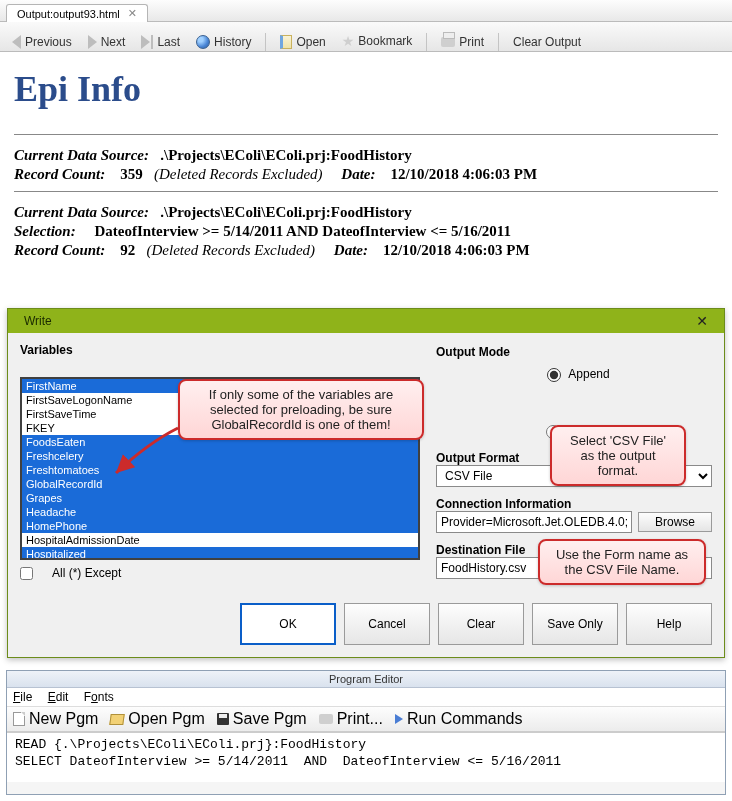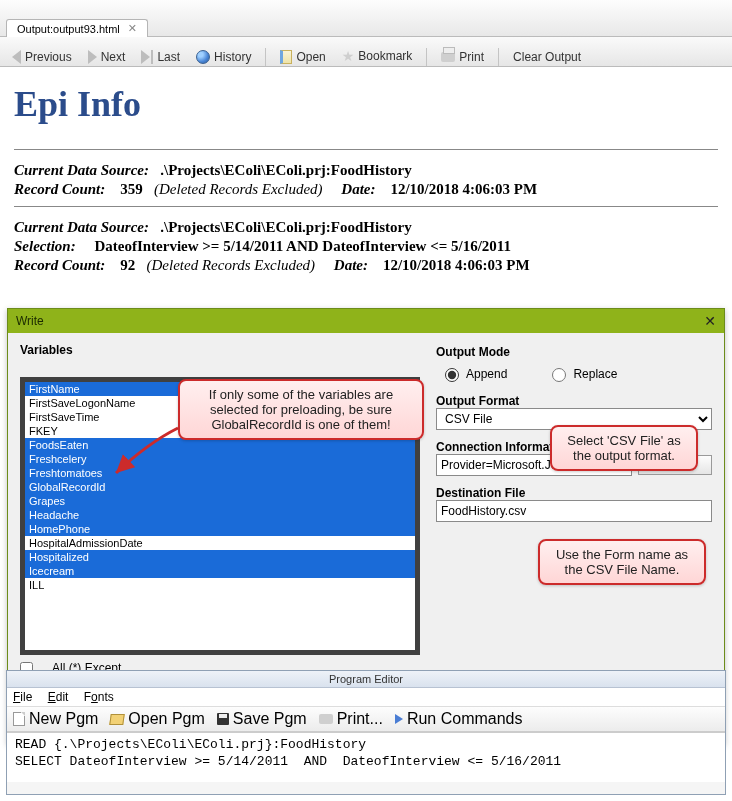--- a/index.html
+++ b/index.html
@@ -6,21 +6,21 @@
   body {
     margin: 0;
     font-family: "Segoe UI", Tahoma, sans-serif;
     font-size: 12px;
     background: #fff;
     width: 732px;
     height: 801px;
     overflow: hidden;
   }
   .tab-bar {
-    height: 37px;
+    height: 22px;
     background: linear-gradient(#fdfdfd, #e8e8e8);
     border-bottom: 1px solid #bbb;
     display: flex;
     align-items: flex-end;
     padding-left: 6px;
     text-align: right;
   }
   .tab {
     background: #fff;
     border: 1px solid #b5b5b5;
@@ -105,48 +105,48 @@
     width: 718px;
     border: 1px solid #6c8c1a;
     background: #f0f0f0;
     box-shadow: 0 2px 6px rgba(0,0,0,0.25);
     font-family: "Segoe UI", Tahoma, sans-serif;
     font-size: 12px;
   }
   .dlg-title {
     background: #8fb31a;
     color: #1a2a00;
-    padding: 4px 8px;
+    padding: 4px 16px;
     display: flex;
     justify-content: space-between;
     align-items: center;
     font-size: 12px;
   }
   .dlg-close { font-size: 14px; color: #222; cursor: default; }
   .dlg-body { padding: 10px 12px 12px 12px; position: relative; }
   .dlg-cols { display: flex; gap: 16px; }
   .col-left { flex: 0 0 400px; }
   .col-right { flex: 1; }
   .lbl { font-weight: bold; font-size: 12px; margin-bottom: 20px; }
   .varlist {
-    border: 5px solid #404040;
-    height: 278px;
+    border: 2px solid #404040;
+    height: 183px;
     background: #fff;
     overflow-y: scroll;
     font-size: 11px;
   }
   .varlist .item {
     padding: 1px 4px;
     white-space: nowrap;
   }
   .varlist .sel { background: #1a6bd8; color: #fff; }
   .allrow { margin-top: 6px; display: flex; align-items: center; gap: 19px; font-size: 12px; }
   .allrow input { margin:0; }
   .group-title { font-weight: bold; margin-top: 2px; }
-  .radio-row { display: flex; gap: 40px; margin: 6px 0 12px 4px; align-items: center; }
+  .radio-row { display: flex; gap: 40px; margin: 6px 0 12px 4px; align-items: center; flex-direction: column; }
   .radio-row label { display: flex; gap: 4px; align-items: center; }
   input[type=radio] { width: 14px; height: 14px; accent-color: #333; }
   .combo, .txt {
     width: 100%;
     height: 22px;
     border: 1px solid #8a8a8a;
     background: #fff;
     padding: 2px 4px;
     font-size: 12px;
     font-family: inherit;
@@ -423,21 +423,21 @@
     <div class="callout" style="left:170px; top:46px; width:246px;border-radius:8px;">If only some of the variables are selected for preloading, be sure GlobalRecordId is one of them!</div>
     <svg class="arrowline" style="left:100px; top:90px;" width="80" height="60">
       <defs>
           <marker id="ah1" markerWidth="8" markerHeight="8" refX="6" refY="3" orient="auto">
             <path d="M0,0 L6,3 L0,6 Z" fill="#cc2b2b"></path>
           </marker>
         </defs>
       <path d="M70,5 Q40,20 8,50" stroke="#cc2b2b" stroke-width="3" fill="none" marker-end="url(#ah1)"></path>
     </svg>
 
-    <div class="callout" style="left:542px; top:92px; width:148px;">Select 'CSV File' as the output format.</div>
+    <div class="callout" style="left:542px; top:92px; width:136px;">Select 'CSV File' as the output format.</div>
     <div class="callout" style="left:530px; top:206px; width:168px;">Use the Form name as the CSV File Name.</div>
   </div>
 </div>
 
 <div class="prog-editor">
   <div class="pe-title">Program Editor</div>
   <div class="pe-menu">
     <span><u>F</u>ile</span>
     <span><u>E</u>dit</span>
     <span>F<u>o</u>nts</span>

